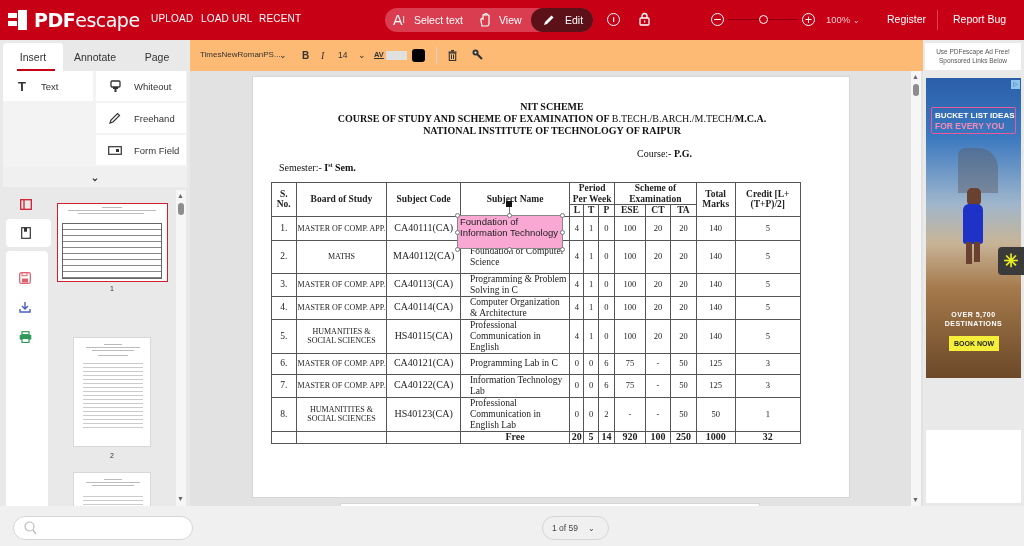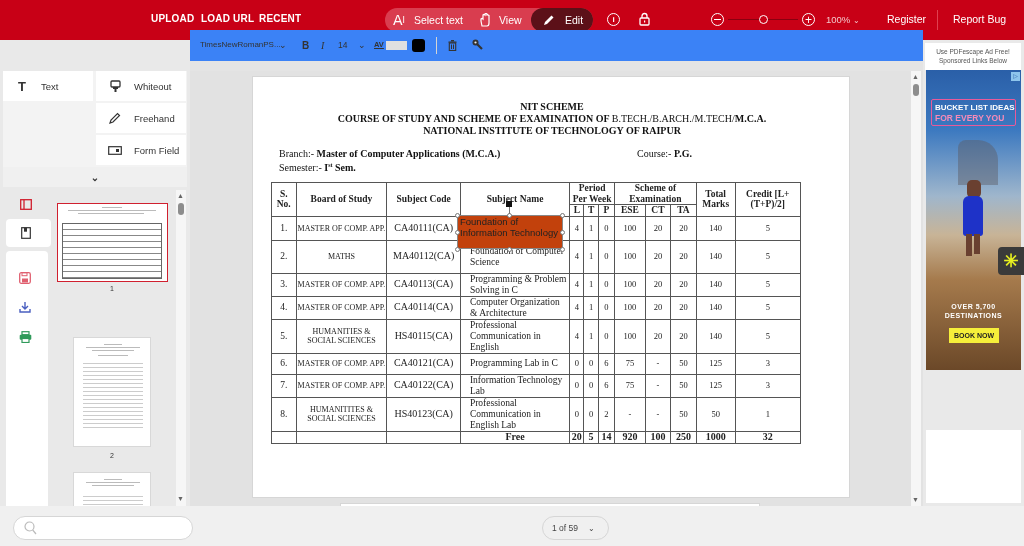--- a/index.html
+++ b/index.html
@@ -5,21 +5,21 @@
 *{box-sizing:border-box;margin:0;padding:0}
 html,body{width:1024px;height:546px;overflow:hidden;background:#e4e4e4;font-family:"Liberation Sans",sans-serif;}
 .topbar{position:absolute;left:0;top:0;width:1024px;height:40px;background:#c80016;color:#fff;}
 .logo{position:absolute;left:8px;top:8px;height:24px;display:flex;align-items:center;}
 .logo-mark{width:22px;height:20px;position:relative;margin-right:4px}
 .logo-mark .b1{position:absolute;left:0;top:3px;width:9px;height:5px;background:#fff}
 .logo-mark .b2{position:absolute;left:0;top:11px;width:9px;height:5px;background:#fff}
 .logo-mark .b3{position:absolute;left:10px;top:0;width:9px;height:20px;background:#fff}
 .logo-text{font-family:"DejaVu Sans",sans-serif;font-size:19px;letter-spacing:-0.5px;color:#fff}
 .logo-text b{font-weight:bold}
-.nav{position:absolute;top:13px;font-size:10px;font-weight:bold;color:#fff;letter-spacing:0.2px}
+.nav{position:absolute;top:13px;font-size:10px;font-weight:normal;color:#fff;letter-spacing:0.2px}
 .modes{position:absolute;left:385px;top:8px;width:208px;height:24px;border-radius:12px;background:#d93d4f;}
 .mode{position:absolute;top:0;height:24px;display:flex;align-items:center;font-size:10.5px;color:#fff}
 .mode.active{background:#5c1018;border-radius:12px;}
 .ico{display:inline-flex;align-items:center;justify-content:center}
 .zoomline{position:absolute;left:728px;top:19px;width:70px;height:1px;background:#8a0010}
 .zoomknob{position:absolute;left:759px;top:15px;width:9px;height:9px;border:1.3px solid #fff;border-radius:50%;background:#c80016}
 .divider-v{position:absolute;left:937px;top:10px;width:1px;height:20px;background:#e04050}
 
 .leftpanel{position:absolute;left:0;top:40px;width:190px;height:466px;background:#e9e9e9;}
 .tabs{position:absolute;left:3px;top:3px;width:184px;height:28px}
@@ -34,51 +34,59 @@
 .si-sel{position:absolute;left:3px;top:29px;width:45px;height:28px;background:#fff;border-radius:4px}
 .si-bottom{position:absolute;left:3px;top:61px;width:42px;height:260px;background:#fff;border-radius:4px}
 .thumbs{position:absolute;left:48px;top:150px;width:128px;height:316px;overflow:hidden}
 .thumb{position:absolute;background:#fff;border:1px solid #d8d8d8}
 .thumb.sel{border:1.5px solid #d0202f}
 .tnum{position:absolute;font-size:7px;color:#333;width:20px;text-align:center}
 .tline{position:absolute;height:1px;background:#bbb}
 .vscroll{position:absolute;width:10px;background:#f6f6f6}
 .scrollthumb{position:absolute;left:2px;width:6px;border-radius:3px;background:#8d8d8d}
 
-.fmtbar{position:absolute;left:190px;top:30px;width:733px;height:31px;background:#3b82f6;}
+.fmtbar{position:absolute;left:190px;top:40px;width:733px;height:31px;background:#fdba74;}
 .fmt{position:absolute;top:10px;font-size:9px;color:#333}
 .viewer{position:absolute;left:190px;top:71px;width:733px;height:435px;background:#e2e2e2}
 .page{position:absolute;left:62px;top:5px;width:598px;height:422px;background:#fff;border:1px solid #d6d6d6;}
 .page2{position:absolute;left:150px;top:432px;width:420px;height:6px;background:#fff;border:1px solid #d6d6d6}
 .pdf{font-family:"Liberation Serif",serif;color:#111}
 .ptitle{position:absolute;left:0;width:598px;text-align:center;font-size:10px;font-weight:bold;line-height:12px}
 .pline{position:absolute;font-size:10px;line-height:12px}
 table.sch{position:absolute;left:18px;top:105px;width:530px;border-collapse:collapse;font-family:"Liberation Serif",serif;font-size:9.5px;color:#222}
 table.sch td,table.sch th{border:1px solid #555;text-align:center;vertical-align:middle;padding:0 1px;line-height:10.5px}
 table.sch th{font-weight:bold;font-size:9.5px}
 table.sch td.sub{text-align:left;padding-left:9px;font-size:9.5px;line-height:11px}
 table.sch td.board{font-size:8px;line-height:9px}
 table.sch td.code{font-size:10px}
 table.sch td.num{font-size:8.5px}
 table.sch tr.tot td{font-weight:bold;font-size:10px}
-.editbox{position:absolute;left:204px;top:138px;width:106px;height:34px;border:1px solid #888;font-family:"Liberation Sans",sans-serif;font-size:9.5px;line-height:11px;padding-left:2px;background:#c2410c;color:#222;}
+.editbox{position:absolute;left:204px;top:138px;width:106px;height:34px;border:1px solid #888;font-family:"Liberation Sans",sans-serif;font-size:9.5px;line-height:11px;padding-left:2px;background:#f9a8d4;color:#222;}
 .handle{position:absolute;width:5px;height:5px;border:1px solid #777;border-radius:50%;background:#fff}
 
 .adpanel{position:absolute;left:923px;top:40px;width:101px;height:466px;background:#e9e9e9}
 .adtop{position:absolute;left:2px;top:3px;width:96px;height:27px;background:#fff;text-align:center;font-size:6.5px;color:#555;line-height:8.5px;padding-top:5px}
-.ad{position:absolute;left:3px;top:30px;width:95px;height:300px;overflow:hidden;background:linear-gradient(180deg,#2a5fa8 0%,#3c79c0 20%,#9fb6cc 42%,#c8b497 55%,#a57a4c 70%,#6b4828 100%);}
+.ad{position:absolute;left:3px;top:38px;width:95px;height:300px;overflow:hidden;background:linear-gradient(180deg,#2a5fa8 0%,#3c79c0 20%,#9fb6cc 42%,#c8b497 55%,#a57a4c 70%,#6b4828 100%);}
 .adbot{position:absolute;left:3px;top:390px;width:95px;height:73px;background:#fff}
 .bottombar{position:absolute;left:0;top:506px;width:1024px;height:40px;background:#f0f0f0}
 .searchbox{position:absolute;left:13px;top:10px;width:180px;height:24px;border:1px solid #d6d6d6;border-radius:12px;background:#fff}
 .pagesel{position:absolute;left:542px;top:10px;width:67px;height:24px;border:1px solid #d6d6d6;border-radius:12px;display:flex;align-items:center;font-size:8.5px;color:#444}
 </style>
 </head>
 <body>
 
 <div class="topbar">
+  <div class="logo">
+    <div class="logo-mark">
+        <div class="b1"></div>
+        <div class="b2"></div>
+        <div class="b3"></div>
+      </div>
+    <span class="logo-text"><b>PDF</b><span>escape</span></span>
+  </div>
   <span class="nav" style="left:151px">UPLOAD</span>
   <span class="nav" style="left:201px">LOAD URL</span>
   <span class="nav" style="left:259px">RECENT</span>
 
   <div class="modes">
     <div class="mode" style="left:8px">
       <span class="ico" style="font-size:14px;margin-right:9px;font-family:'DejaVu Sans',sans-serif">A<sup style="font-size:8px">I</sup></span>
       <span>Select text</span>
     </div>
     <div class="mode" style="left:94px">
@@ -117,20 +125,32 @@
   <span style="position:absolute;left:826px;top:14px;font-size:9.5px;color:#f3c7cb">
     <span>100%</span>
     <span style="font-size:8px">⌄</span>
   </span>
   <span style="position:absolute;left:887px;top:13px;font-size:10.5px">Register</span>
   <div class="divider-v"></div>
   <span style="position:absolute;left:953px;top:13px;font-size:10.5px">Report Bug</span>
 </div>
 
 <div class="leftpanel">
+  <div class="tabs">
+    <div class="tab active" style="left:0;width:60px">
+        <span>Insert</span>
+      </div>
+    <div class="tab-underline"></div>
+    <div class="tab" style="left:62px;width:60px">
+        <span>Annotate</span>
+      </div>
+    <div class="tab" style="left:124px;width:60px">
+        <span>Page</span>
+      </div>
+  </div>
   <div class="tools">
     <div class="tool" style="left:0;top:0">
       <span class="ti" style="font-weight:bold;font-size:13px">T</span>
       <span>Text</span>
     </div>
     <div class="tool" style="left:93px;top:0">
       <span class="ti">
           <svg width="11" height="12" viewBox="0 0 11 12">
             <rect x="1" y="1" width="9" height="6" rx="1" fill="none" stroke="#333" stroke-width="1.3"></rect>
             <rect x="3" y="7" width="5" height="2" fill="#333"></rect>
@@ -255,21 +275,20 @@
         <path d="M5 5 L10 10" stroke="#333" stroke-width="2.2"></path>
       </svg>
     </span>
 </div>
 
 <div class="viewer">
   <div class="page pdf">
     <div class="ptitle" style="top:24px">NIT SCHEME</div>
     <div class="ptitle" style="top:48px">NATIONAL INSTITUTE OF TECHNOLOGY OF RAIPUR</div>
     <div class="ptitle" style="top:36px"><span>COURSE OF STUDY AND SCHEME OF EXAMINATION OF </span><span style="font-weight:normal">B.TECH./B.ARCH./M.TECH/</span><span>M.C.A.</span></div>
-    <div class="pline" style="left:26px;top:71px"><span>Branch:- </span><b>Master of Computer Applications (M.C.A.)</b></div>
     <div class="pline" style="left:384px;top:71px"><span>Course:- </span><b>P.G.</b></div>
     <div class="pline" style="left:26px;top:82px"><span>Semester:- </span><b><span>I</span><sup style="font-size:6px">st</sup><span> Sem.</span></b></div>
 
     <table class="sch">
       <colgroup>
           <col style="width:24px">
           <col style="width:89px">
           <col style="width:72px">
           <col style="width:107px">
           <col style="width:14px">

